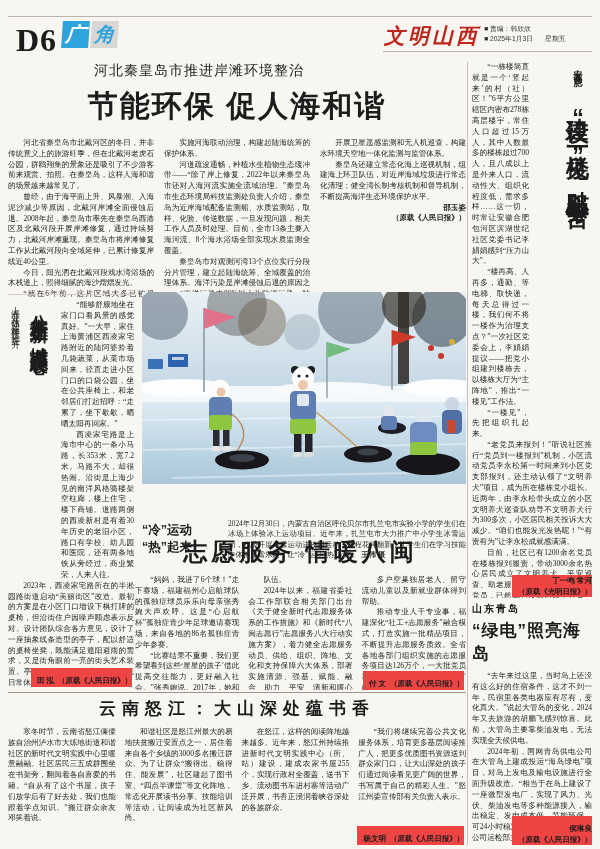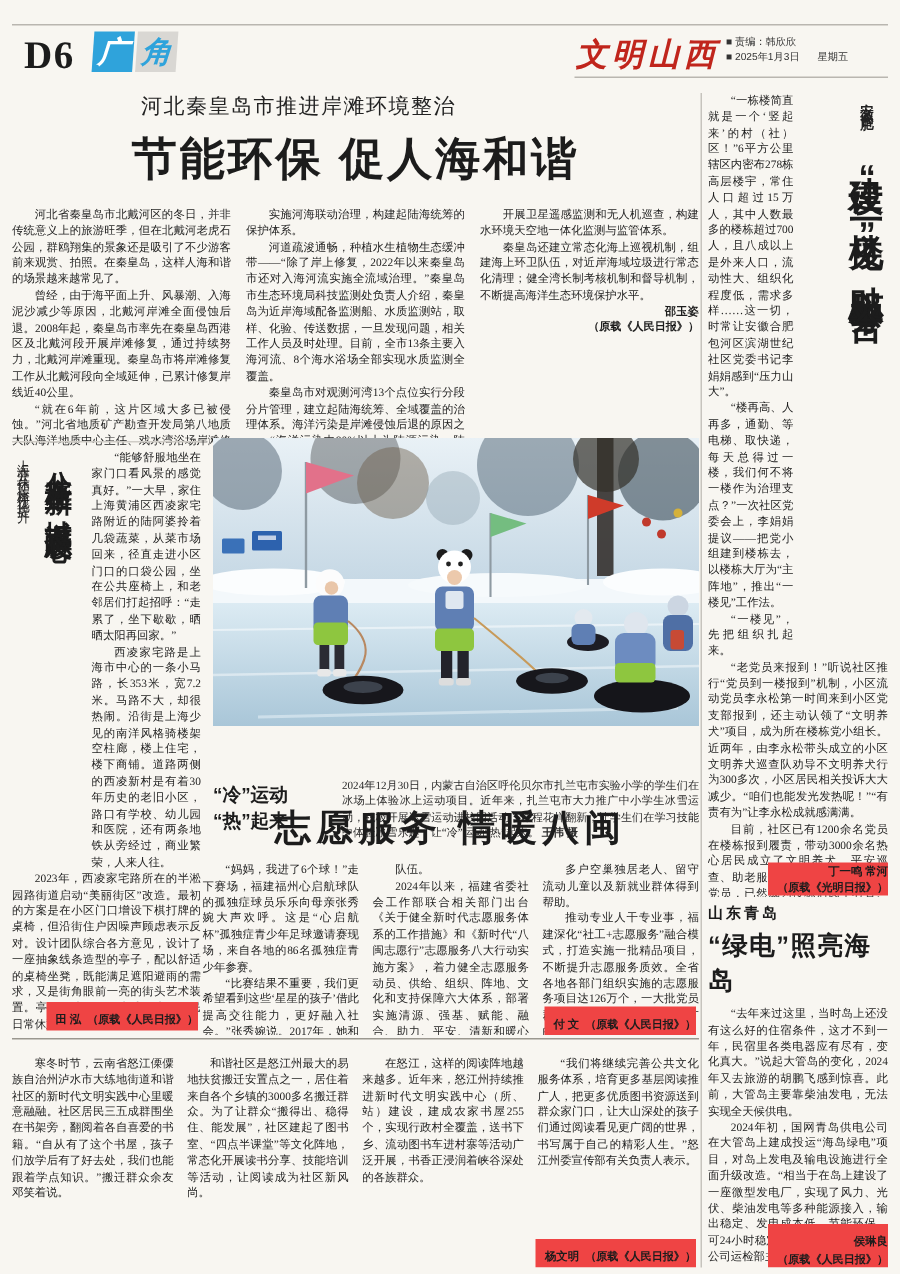--- a/index.html
+++ b/index.html
@@ -3,21 +3,21 @@
 <meta charset="utf-8">
 <style>
   html,body{margin:0;padding:0;background:#e8e6e1;}
   .page{position:relative;width:600px;height:849px;background:#f8f6f1;overflow:hidden;
         font-family:"Liberation Serif",serif;color:#1c1c1c;}
   .hair{position:absolute;border-top:1px solid #b9b6b0;}
   .vline{position:absolute;border-left:1px solid #c6c3bd;}
 
   
   .hdr{position:absolute;left:0;top:0;width:600px;height:56px;}
-  .d6{position:absolute;left:16px;top:22px;font-size:26px;font-weight:bold;letter-spacing:1px;}
+  .d6{position:absolute;left:16px;top:22px;font-size:32px;font-weight:bold;letter-spacing:1px;}
   .logo{position:absolute;left:62px;top:21px;display:flex;gap:2px;}
   .logo .bx{width:27px;height:27px;display:flex;align-items:center;justify-content:center;
             font-family:"Liberation Sans",sans-serif;font-weight:bold;font-style:italic;font-size:20px;transform:skewX(-4deg);}
   .bx1{background:#2fa3db;color:#ffffff;}
   .bx2{background:#d9d7d3;color:#2fa3db;}
   .mast{position:absolute;right:120px;top:22px;font-size:21px;font-weight:bold;font-style:italic;
         color:#c0251c;letter-spacing:3px;font-family:"Liberation Serif",serif;}
   .pubinfo{position:absolute;right:8px;top:24px;width:108px;font-size:6.8px;line-height:10px;color:#333;
            font-family:"Liberation Sans",sans-serif;}
   .pubinfo .wd{margin-left:12px;}
@@ -102,20 +102,21 @@
 
   <div class="vline" style="left:467px;top:62px;height:783px;"></div>
 
   <div class="main-art">
     <div class="main-kicker">河北秦皇岛市推进岸滩环境整治</div>
     <div class="main-head">节能环保  促人海和谐</div>
     <div class="main-cols body">
       <div class="col">
           <p>河北省秦皇岛市北戴河区的冬日，并非传统意义上的旅游旺季，但在北戴河老虎石公园，群鸥翔集的景象还是吸引了不少游客前来观赏、拍照。在秦皇岛，这样人海和谐的场景越来越常见了。</p>
           <p>曾经，由于海平面上升、风暴潮、入海泥沙减少等原因，北戴河岸滩全面侵蚀后退。2008年起，秦皇岛市率先在秦皇岛西港区及北戴河段开展岸滩修复，通过持续努力，北戴河岸滩重现。秦皇岛市将岸滩修复工作从北戴河段向全域延伸，已累计修复岸线近40公里。</p>
+          <p>今日，阳光洒在北戴河段戏水湾浴场的木栈道上，照得细腻的海沙熠熠发光。</p>
           <p>“就在6年前，这片区域大多已被侵蚀。”河北省地质矿产勘查开发局第八地质大队海洋地质中心主任、戏水湾浴场岸滩修复工程负责人刘建亭介绍，修复工程历时两年：先补沙，沙丘和滩面初步成形；再在沙丘上覆植耐盐碱且抗风蚀沙能力强的植物；最后筑沙堤建绿廊。</p>
         </div>
       <div class="col">
           <p>实施河海联动治理，构建起陆海统筹的保护体系。</p>
           <p>河道疏浚通畅，种植水生植物生态缓冲带——“除了岸上修复，2022年以来秦皇岛市还对入海河流实施全流域治理。”秦皇岛市生态环境局科技监测处负责人介绍，秦皇岛为近岸海域配备监测船、水质监测站，取样、化验、传送数据，一旦发现问题，相关工作人员及时处理。目前，全市13条主要入海河流、8个海水浴场全部实现水质监测全覆盖。</p>
           <p>秦皇岛市对观测河湾13个点位实行分段分片管理，建立起陆海统筹、全域覆盖的治理体系。海洋污染是岸滩侵蚀后退的原因之一，“海洋污染中80%以上为陆源污染，陆源污染的80%又源自河流。”秉持系统修复理念，秦皇岛市</p>
         </div>
       <div class="col">
         <div>
             <p>开展卫星遥感监测和无人机巡查，构建水环境天空地一体化监测与监管体系。</p>
@@ -289,20 +290,21 @@
         <p>“去年来过这里，当时岛上还没有这么好的住宿条件，这才不到一年，民宿里各类电器应有尽有，变化真大。”说起大管岛的变化，2024年又去旅游的胡鹏飞感到惊喜。此前，大管岛主要靠柴油发电，无法实现全天候供电。</p>
         <p>2024年初，国网青岛供电公司在大管岛上建成投运“海岛绿电”项目，对岛上发电及输电设施进行全面升级改造。“相当于在岛上建设了一座微型发电厂，实现了风力、光伏、柴油发电等多种能源接入，输出稳定、发电成本低、节能环保，可24小时稳定运行。”国网青岛供电公司运检部主任史宝辉说。</p>
       </div>
     <div class="abs-by" style="right:0;bottom:0;text-align:right;">
       <span class="byline">侯琳良</span>
       <div class="src">（原载《人民日报》）</div>
     </div>
   </div>
 
   <div class="nj">
+    <div class="nj-head">云南怒江：大山深处蕴书香</div>
     <div class="nj-cols body">
       <div class="col">
           <p>寒冬时节，云南省怒江傈僳族自治州泸水市大练地街道和谐社区的新时代文明实践中心里暖意融融。社区居民三五成群围坐在书架旁，翻阅着各自喜爱的书籍。“自从有了这个书屋，孩子们放学后有了好去处，我们也能跟着学点知识。”搬迁群众余友邓笑着说。</p>
         </div>
       <div class="col">
           <p>和谐社区是怒江州最大的易地扶贫搬迁安置点之一，居住着来自各个乡镇的3000多名搬迁群众。为了让群众“搬得出、稳得住、能发展”，社区建起了图书室、“四点半课堂”等文化阵地，常态化开展读书分享、技能培训等活动，让阅读成为社区新风尚。</p>
         </div>
       <div class="col">
           <p>在怒江，这样的阅读阵地越来越多。近年来，怒江州持续推进新时代文明实践中心（所、站）建设，建成农家书屋255个，实现行政村全覆盖，送书下乡、流动图书车进村寨等活动广泛开展，书香正浸润着峡谷深处的各族群众。</p>
         </div>

